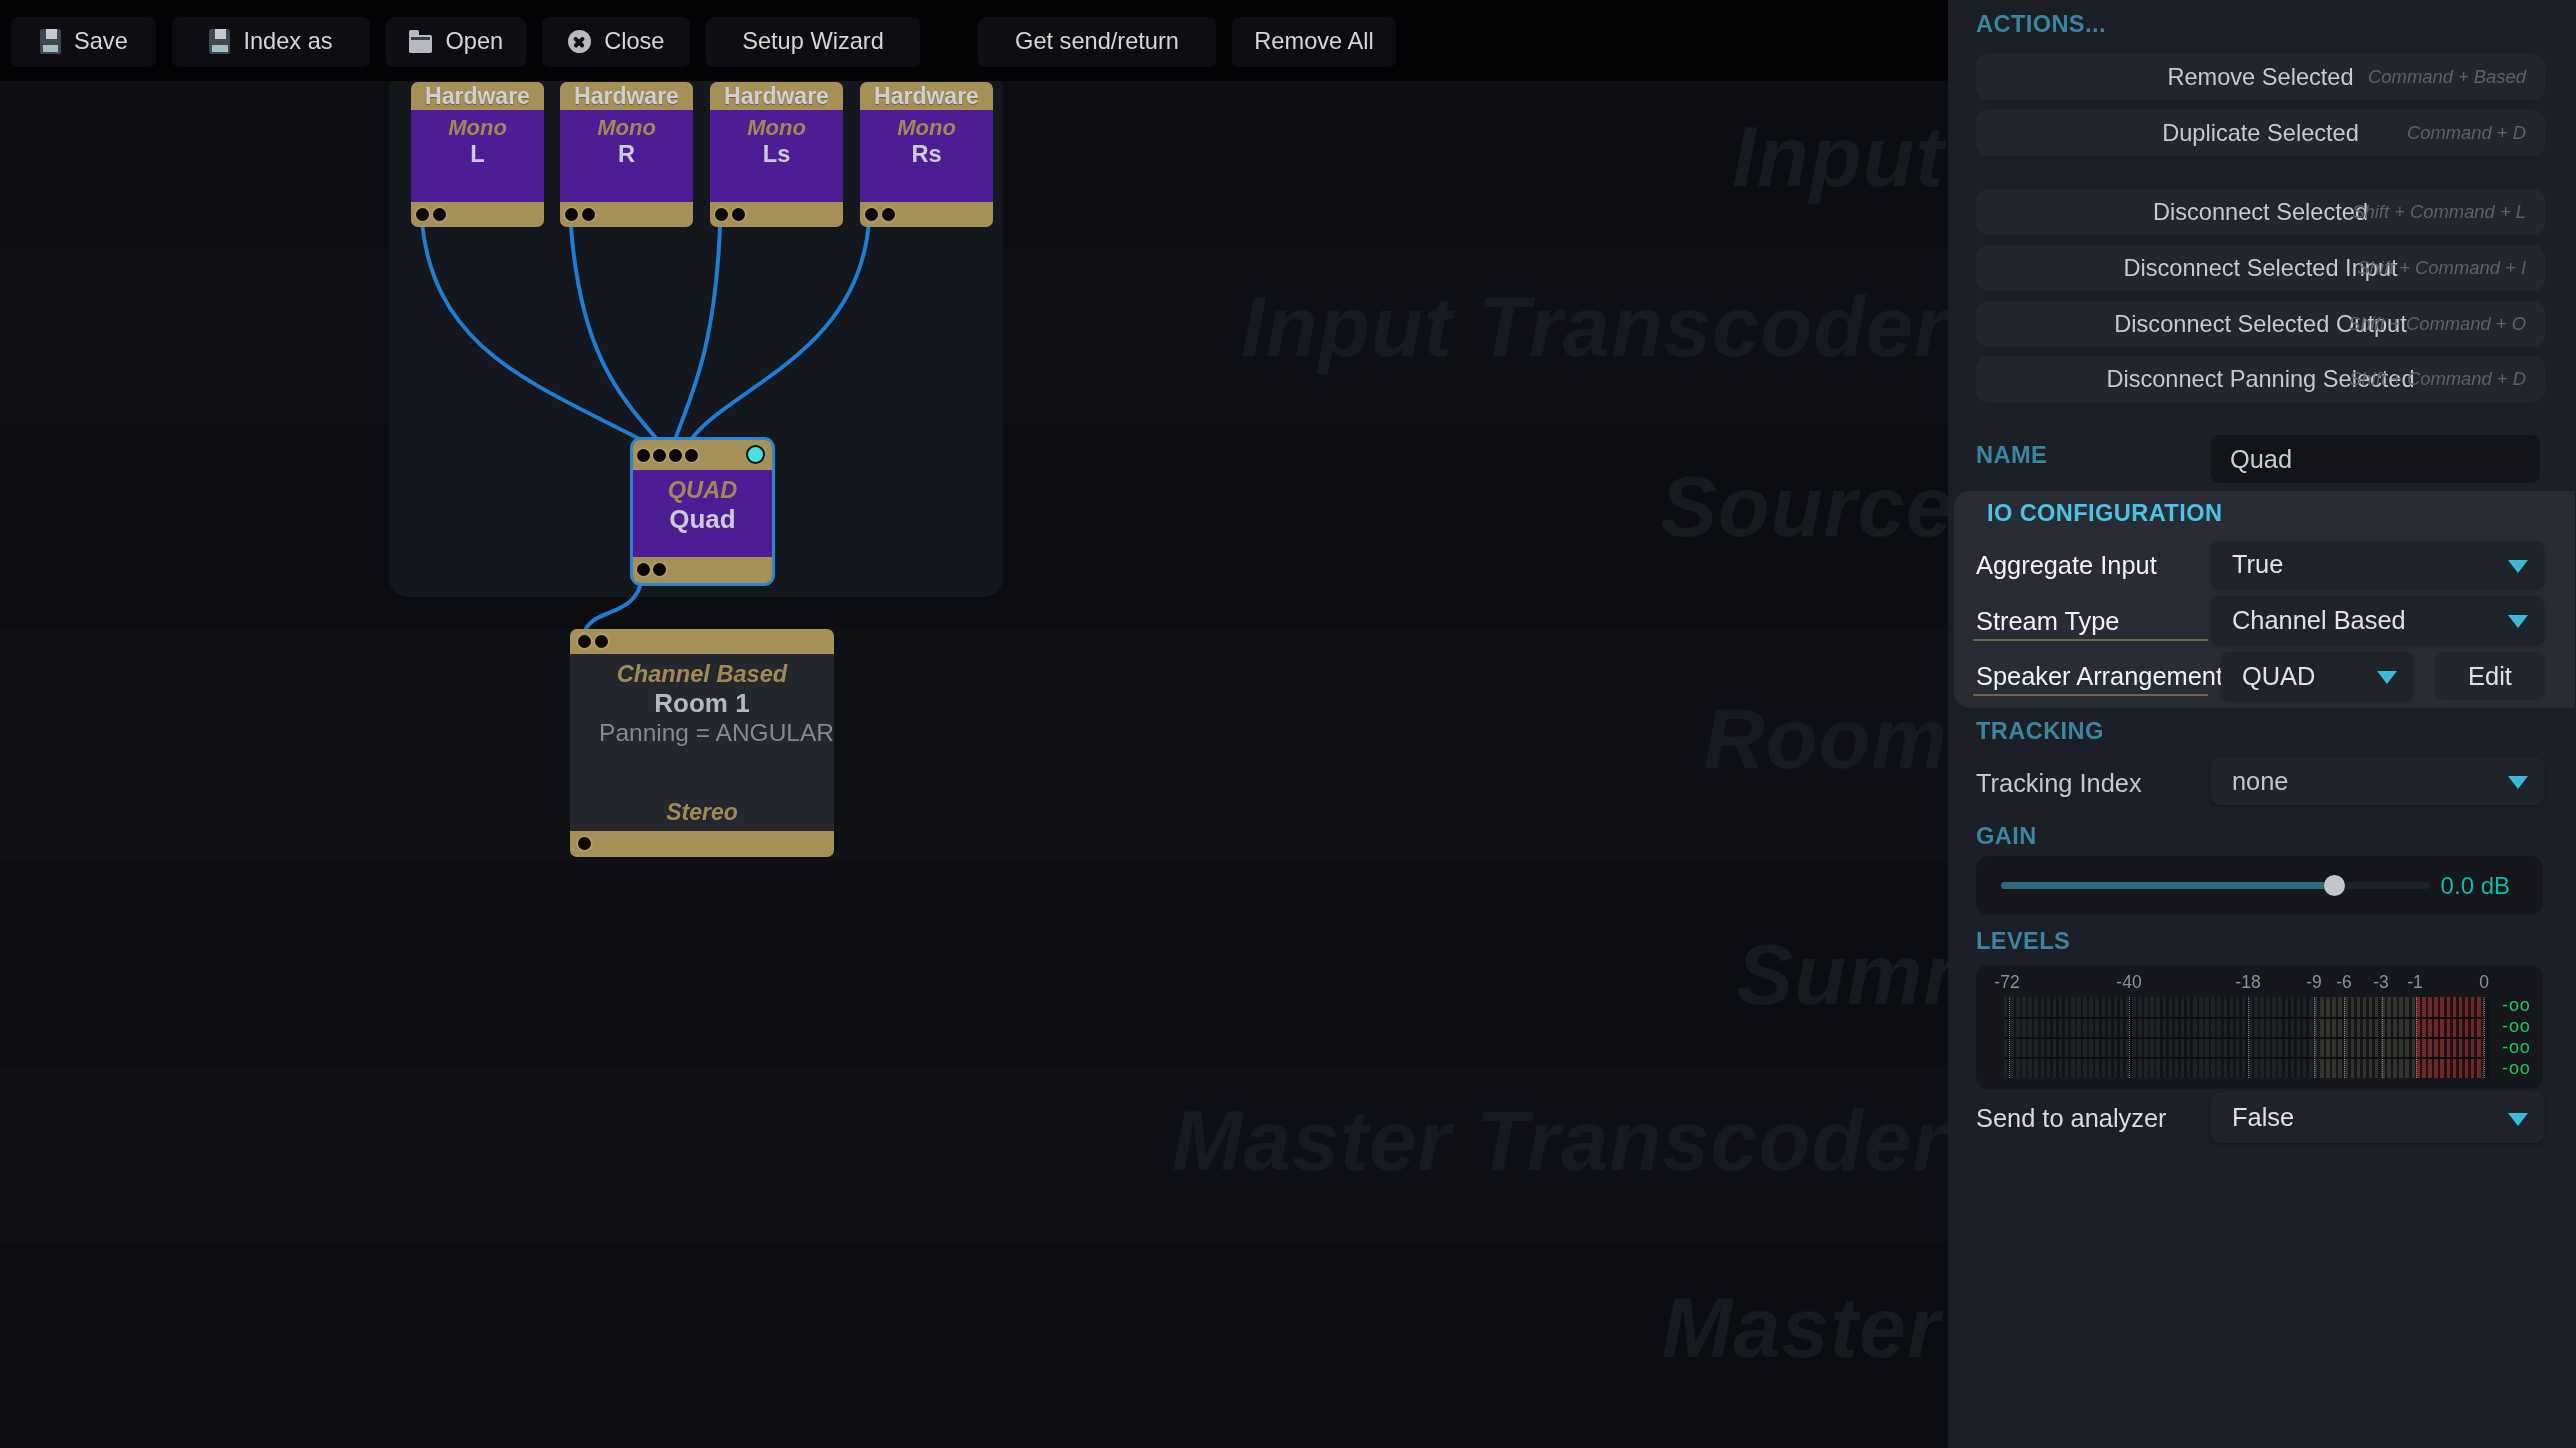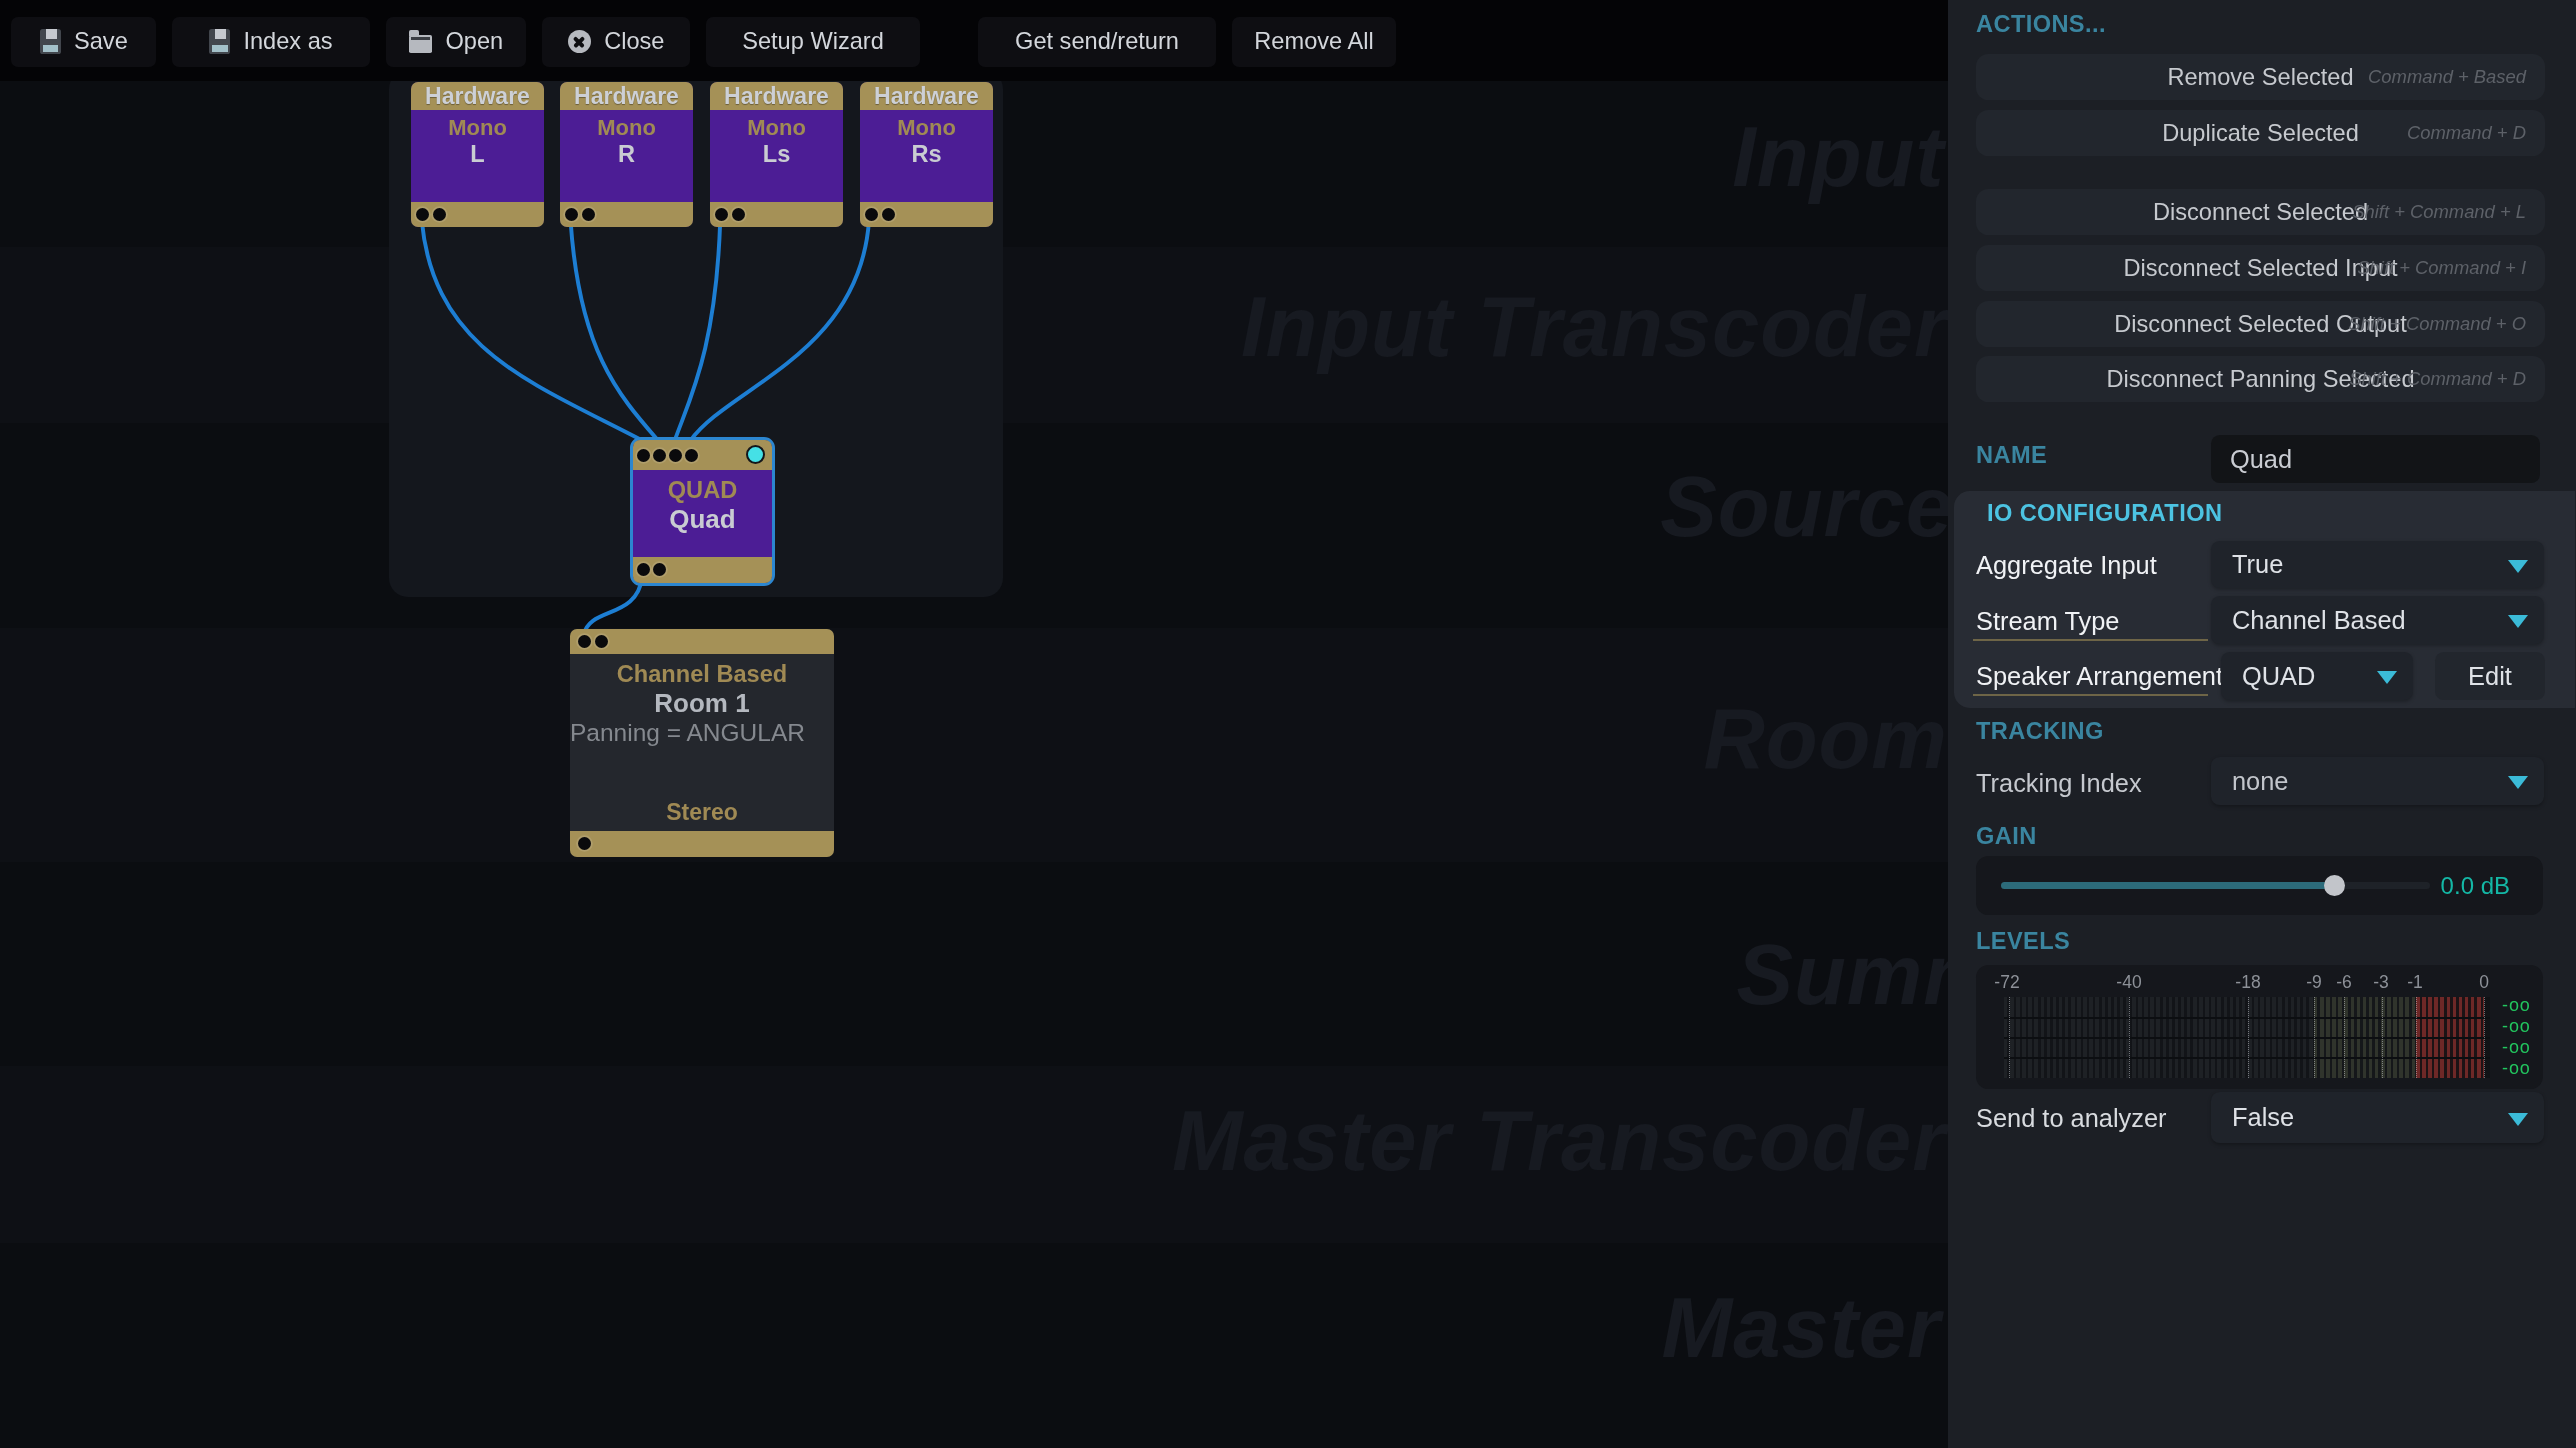--- a/index.html
+++ b/index.html
@@ -23,21 +23,21 @@
   #cables path { stroke:#1d7ed3; stroke-width:4.5; fill:none; stroke-linecap:round; pointer-events:all; }
 
   
   .node { position:absolute; background:#4c1d95; border-radius:7.9px; }
   .node .hdr { position:absolute; left:0; top:0; width:100%; height:28px;
     background:#a59157; border-radius:7px 7px 0 0; }
   .node .ftr { position:absolute; left:0; bottom:0; width:100%; height:25.4px;
     background:#a59157; border-radius:0 0 7px 7px; }
   .node .hdr-title { width:100%; text-align:center; font-weight:bold; font-size:23px;
     color:#cdd0d6; line-height:28px; text-shadow:0 0.9px 0.9px rgba(0,0,0,.35); }
-  .fmt { width:100%; text-align:center; font-weight:bold; font-size:22px; color:#a08a54; }
+  .fmt { width:100%; text-align:center; font-style:italic; font-weight:bold; font-size:22px; color:#a08a54; }
   .nname { width:100%; text-align:center; font-weight:bold; font-size:23.6px; color:#c9ccd2; }
   .port { position:absolute; width:13px; height:13px; border-radius:50%; background:#0a0a0c;
     box-shadow:0 0 0 1.8px rgba(255,255,255,0.12); }
   .node.selected { outline:3.5px solid #2c86d0; outline-offset:0; border-radius:7.9px; }
   .cyan-dot { position:absolute; width:19px; height:19px; border-radius:50%;
     background:#45e0e6; border:2.6px solid #14161a; }
 
   
   #toolbar { position:absolute; left:0; top:0; width:1948px; height:81px; background:#040406; }
   .tbtn { position:absolute; top:16.6px; height:50px; background:#0e0e12; border-radius:7px;
@@ -197,21 +197,21 @@
     <div class="port" style="left:4.4px;  bottom:7px"></div>
     <div class="port" style="left:20px; bottom:7px"></div>
   </div>
 
   <div class="node" style="left:570px; top:629px; width:264px; height:228px; background:#24272d">
     <div class="hdr" style="height:24.5px; border-radius:7px 7px 0 0"></div>
     <div class="port" style="left:7.9px;  top:6.1px"></div>
     <div class="port" style="left:24.5px; top:6.1px"></div>
     <div class="fmt" style="margin-top:31.5px; font-size:23.6px">Channel Based</div>
     <div class="nname" style="font-size:26px; color:#b4b8bf">Room 1</div>
-    <div style="width:100%; text-align:left; font-size:24.5px; color:#85898f">Panning = ANGULAR</div>
+    <div style="width:100%; text-align:right; font-size:24.5px; color:#85898f">Panning = ANGULAR</div>
     <div class="fmt" style="position:absolute; bottom:31.5px; font-size:23px">Stereo</div>
     <div class="ftr" style="height:26px"></div>
     <div class="port" style="left:7.9px; bottom:7px"></div>
   </div>
 </div>
 
 <div id="toolbar">
   <div class="tbtn" style="left:11.4px; width:145px">
     <span class="icon-floppy">
         <span class="shutter"></span>

